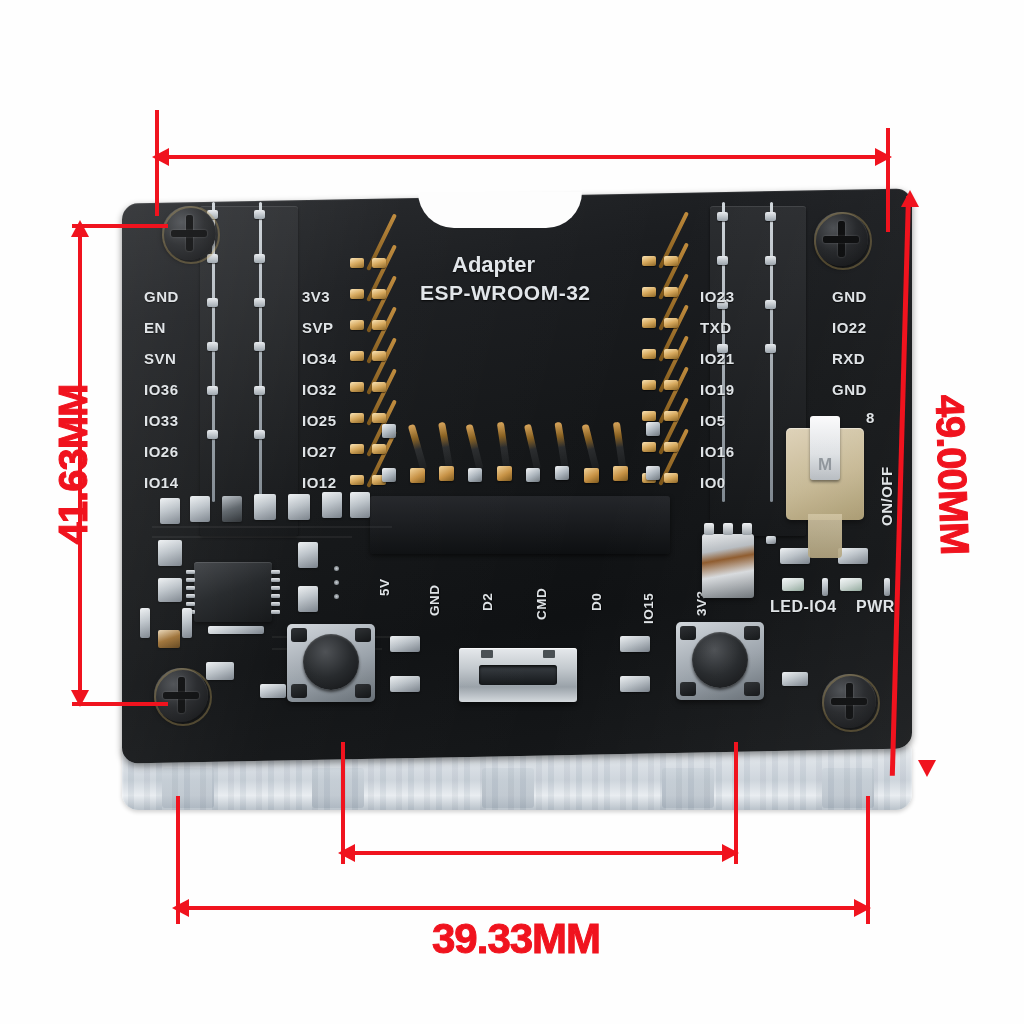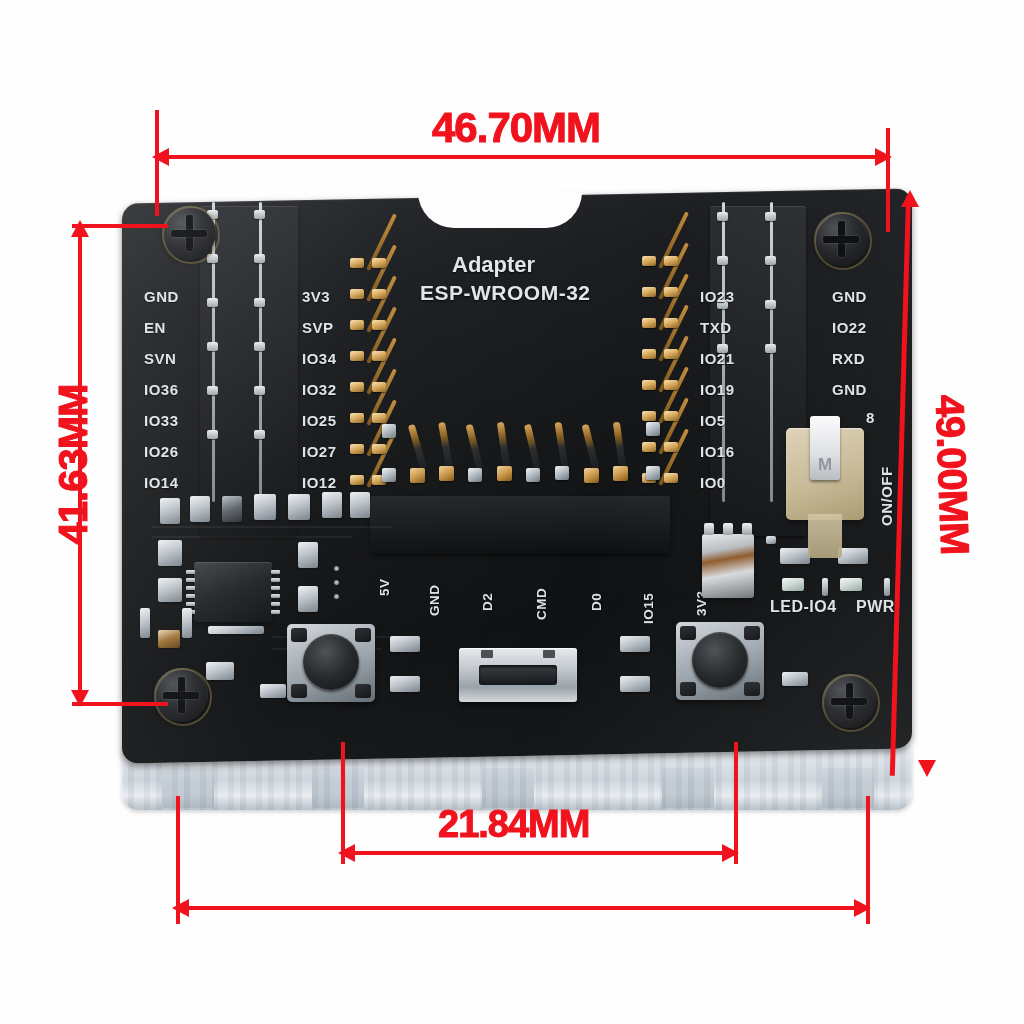--- a/index.html
+++ b/index.html
@@ -428,40 +428,39 @@
 
    </div>
    <div class="pcbsheen"></div>
   </div>
 
   <div class="extline" style="left:155px;top:110px;width:4px;height:106px;"></div>
   <div class="extline" style="left:886px;top:128px;width:4px;height:104px;"></div>
   <div class="dimline" style="left:158px;top:155px;width:730px;"></div>
   <div class="arrowL" style="left:152px;top:148px;"></div>
   <div class="arrowR" style="left:875px;top:148px;"></div>
-  <div class="dimtext" style="left:432px;top:104px;font-size:42px;">46.70MM</div>
 
   <div class="extline" style="left:72px;top:224px;width:96px;height:4px;"></div>
   <div class="extline" style="left:72px;top:702px;width:96px;height:4px;"></div>
   <div class="extline" style="left:78px;top:228px;width:4px;height:476px;"></div>
   <div class="arrowU" style="left:71px;top:220px;"></div>
   <div class="arrowD" style="left:71px;top:690px;"></div>
   <div class="dimtext" style="left:-27px;top:442px;font-size:40px;width:200px;text-align:center;transform:rotate(-90deg);">41.63MM</div>
 
   <div class="extline" style="left:906px;top:196px;width:5px;height:580px;transform:rotate(1.6deg);transform-origin:top center;"></div>
   <div class="arrowU" style="left:901px;top:190px;"></div>
   <div class="arrowD" style="left:918px;top:760px;"></div>
   <div class="dimtext" style="left:852px;top:452px;font-size:40px;width:200px;text-align:center;transform:rotate(88deg);">49.00MM</div>
 
   <div class="extline" style="left:341px;top:742px;width:4px;height:122px;"></div>
   <div class="extline" style="left:734px;top:742px;width:4px;height:122px;"></div>
   <div class="dimline" style="left:344px;top:851px;width:392px;"></div>
   <div class="arrowL" style="left:338px;top:844px;"></div>
   <div class="arrowR" style="left:722px;top:844px;"></div>
-  <div class="dimtext" style="left:438px;top:803px;font-size:38px;">21.84MM</div>
 
   <div class="extline" style="left:176px;top:796px;width:4px;height:128px;"></div>
   <div class="extline" style="left:866px;top:796px;width:4px;height:128px;"></div>
   <div class="dimline" style="left:179px;top:906px;width:688px;"></div>
   <div class="arrowL" style="left:172px;top:899px;"></div>
   <div class="arrowR" style="left:854px;top:899px;"></div>
+  <div class="dimtext" style="left:432px;top:915px;font-size:42px;">39.33MM</div>
 
 </div>
 
 </body></html>

